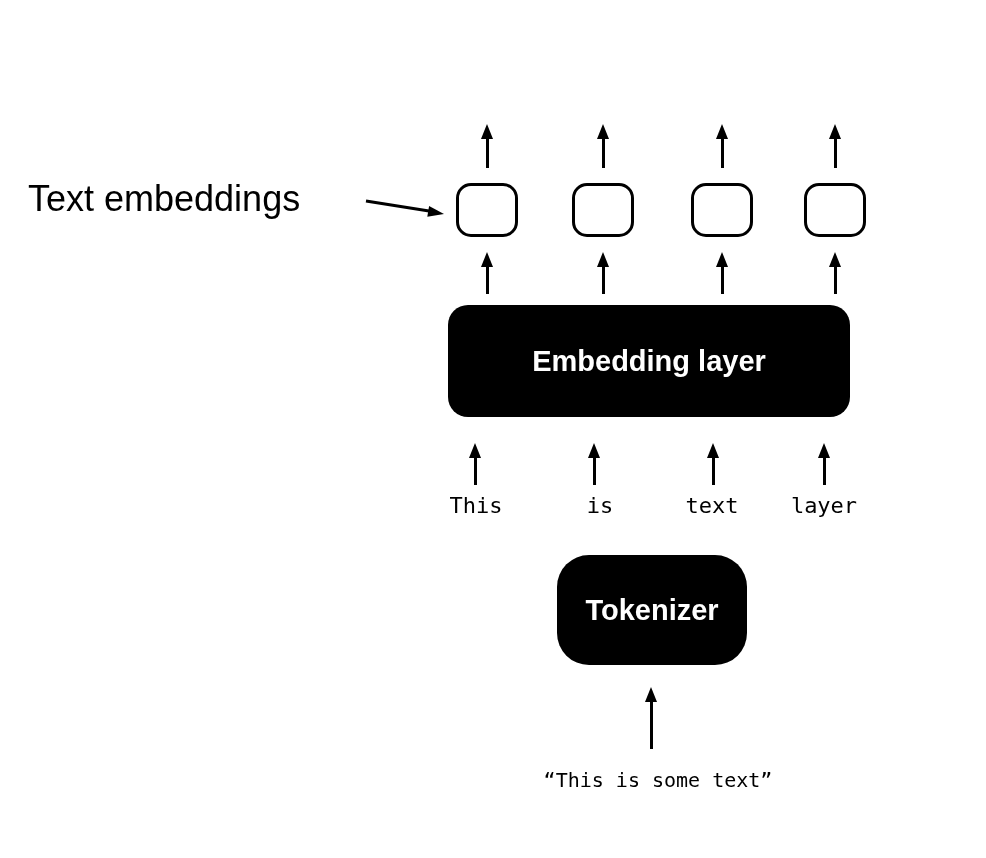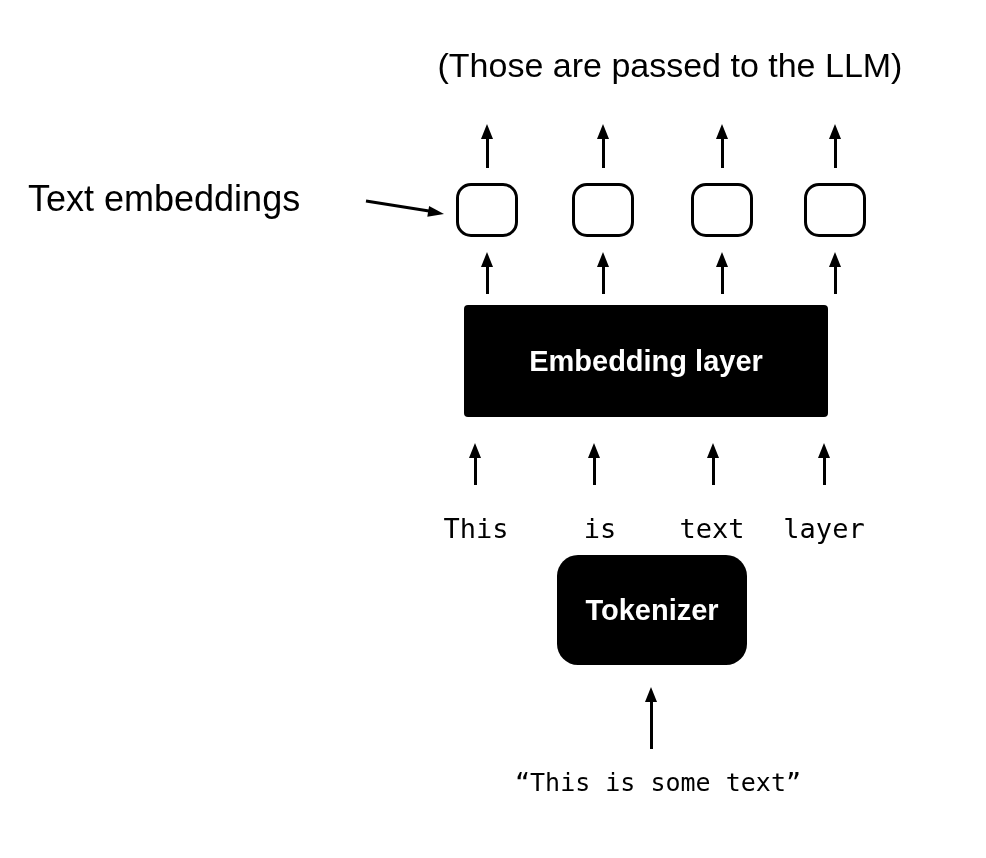--- a/index.html
+++ b/index.html
@@ -22,76 +22,75 @@
     text-align:center;
     font-size:34px;color:var(--ink);
     white-space:nowrap;
   }
   .emb-label{
     position:absolute;left:28px;top:178px;
     font-size:36px;font-weight:normal;color:var(--ink);
     white-space:nowrap;
   }
   .token{
-    position:absolute;top:514px;
+    position:absolute;top:494px;
     transform:translateX(-50%);
     font-family:"DejaVu Sans Mono","Liberation Mono",monospace;
-    font-size:27px;line-height:1.1;color:var(--ink);
+    font-size:22px;line-height:1.1;color:var(--ink);
     white-space:nowrap;
   }
   .input-text{
     position:absolute;left:658px;top:768px;
     transform:translateX(-50%);
     font-family:"DejaVu Sans Mono","Liberation Mono",monospace;
-    font-size:25px;color:var(--ink);
+    font-size:20px;color:var(--ink);
     white-space:nowrap;
   }
   
   .embedding-box{
     position:absolute;top:183px;
     width:62px;height:54px;
     border:3.5px solid var(--ink);
     border-radius:15px;
     background:var(--bg);
     box-sizing:border-box;
   }
   .node{
     position:absolute;
     background:var(--node-fill);
     color:var(--node-text);
     display:flex;align-items:center;justify-content:center;
     font-weight:bold;font-size:29px;
     white-space:nowrap;
   }
   .node.embedding-layer{
-    left:464px;top:305px;width:364px;height:112px;border-radius:4px;
+    left:448px;top:305px;width:402px;height:112px;border-radius:20px;
   }
   .node.tokenizer{
-    left:557px;top:555px;width:190px;height:110px;border-radius:21px;
+    left:557px;top:555px;width:190px;height:110px;border-radius:32px;
   }
   
   .arrow-up{position:absolute;width:13px;}
   .arrow-up::before{
     content:"";position:absolute;top:0;left:0;
     border-left:6.5px solid transparent;
     border-right:6.5px solid transparent;
     border-bottom:15px solid var(--ink);
   }
   .arrow-up::after{
     content:"";position:absolute;top:13px;bottom:0;left:5px;width:3px;
     background:var(--ink);
   }
   .label-arrow-svg{position:absolute;left:358px;top:192px;}
 </style>
 </head>
 <body>
 
 <div class="canvas">
 
-  <div class="llm-note">(Those are passed to the LLM)</div>
 
   <div class="arrow-up" style="left:481px;top:124px;height:44px"></div>
   <div class="arrow-up" style="left:597px;top:124px;height:44px"></div>
   <div class="arrow-up" style="left:716px;top:124px;height:44px"></div>
   <div class="arrow-up" style="left:829px;top:124px;height:44px"></div>
 
   <div class="emb-label">Text embeddings</div>
   <svg class="label-arrow-svg" width="92" height="30" viewBox="0 0 92 30">
     <line x1="8" y1="9" x2="71" y2="19" stroke="#000000" stroke-width="3"></line>
     <polygon points="86,22 69.3,24.8 71.1,14.0" fill="#000000"></polygon>

